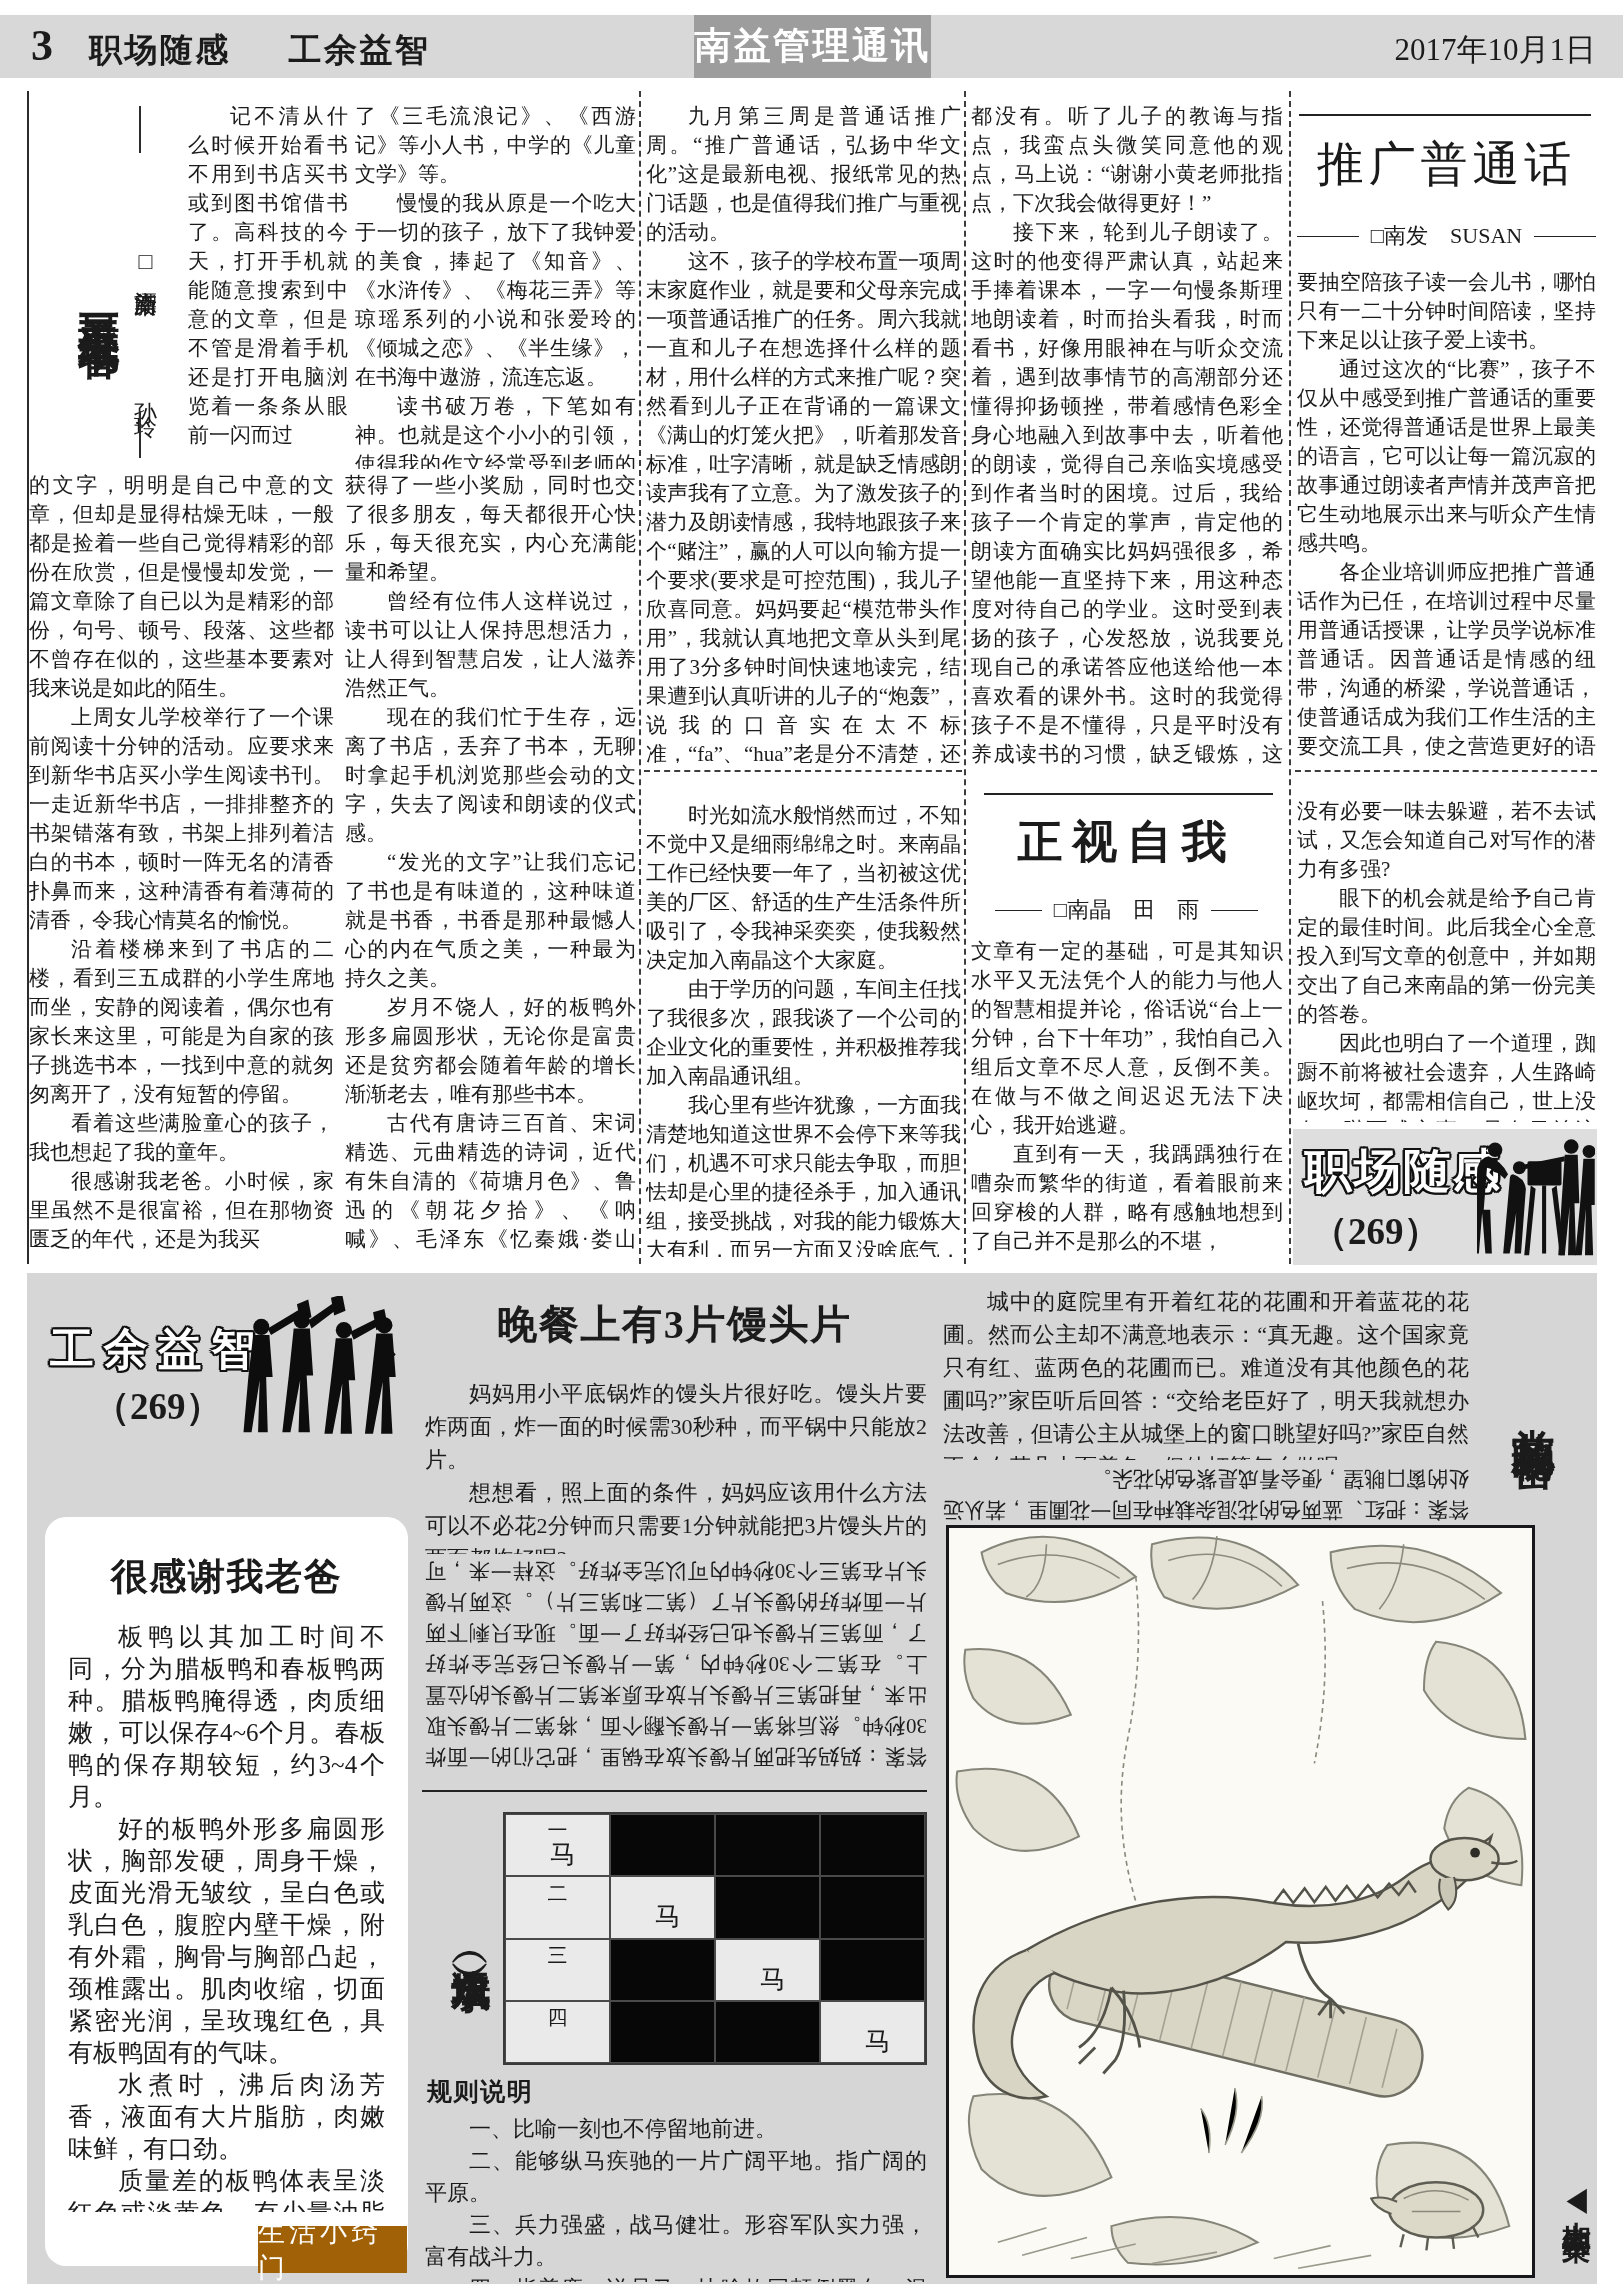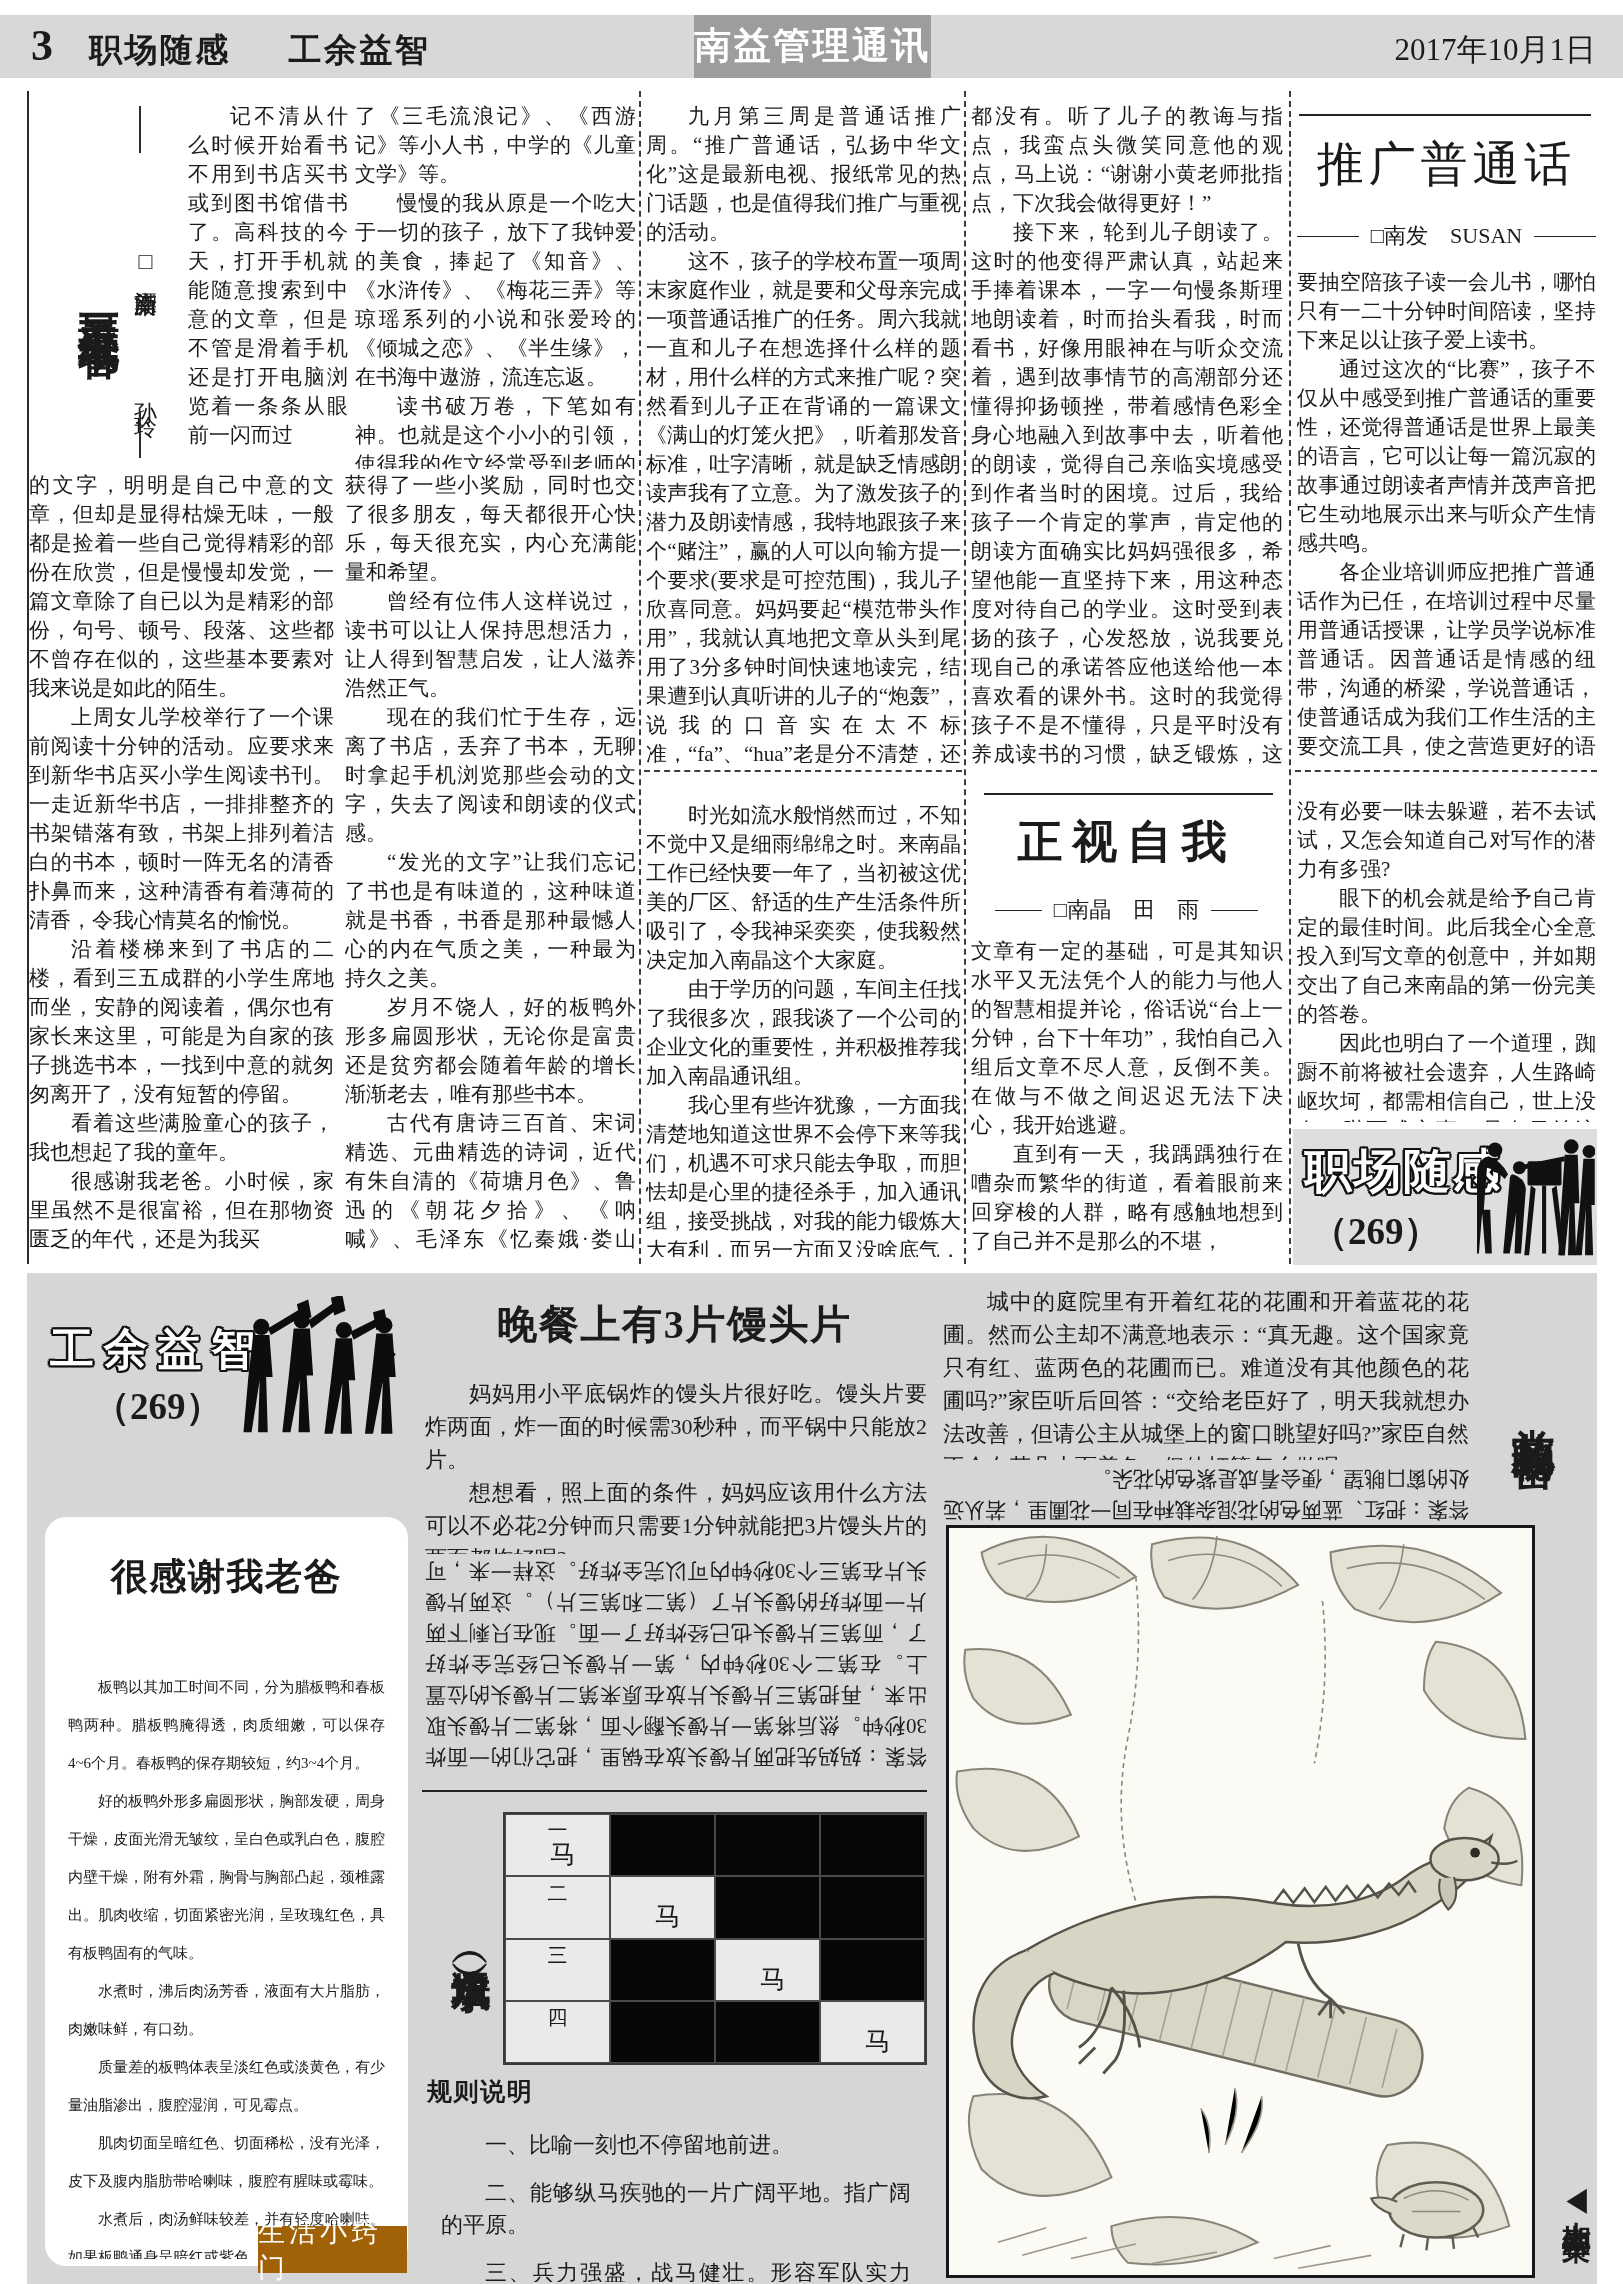--- a/index.html
+++ b/index.html
@@ -67,39 +67,39 @@
   #zc-svg { position:absolute; right:1.6px; top:3.2px; }
 
   
   #bottom-bg { left:27px; top:1273px; width:1570px; height:1011px; background:#d6d6d6; }
   #gy-text { left:50px; top:1320px; font-size:44px; letter-spacing:9.7px; }
   #gy-issue { left:93px; top:1382px; font-size:37px; font-weight:700; }
   #gy-svg { left:237px; top:1296px; }
 
   #banya-box { left:45px; top:1517px; width:363px; height:749px; background:#fff; border-radius:21px; }
   #banya-title { left:45px; top:1552px; width:363px; text-align:center; font-size:37px; font-weight:700; letter-spacing:1.6px; }
-  #banya-body { left:68px; top:1621px; width:317px; height:591px; font-size:15px; line-height:38px; text-align:justify; overflow:hidden;margin-top:47px; }
+  #banya-body { left:68px; top:1621px; width:317px; height:591px; font-size:25px; line-height:32px; text-align:justify; overflow:hidden; }
   #banya-body p { margin:0; text-indent:2em; }
   #banya-tag { left:258px; top:2226px; width:149px; height:47px; background:#a16207; color:#fff; display:flex; align-items:center; justify-content:center; font-size:27px; letter-spacing:4px; }
 
   #mt-title { left:422px; top:1297px; width:505px; text-align:center; font-size:40px; font-weight:700; letter-spacing:1.6px; }
   #mt-body { left:425px; top:1377px; width:502px; height:177px; font-size:22px; line-height:33px; text-align:justify; overflow:hidden; }
   #mt-body p { margin:0; text-indent:2em; }
   #mt-answer { left:425px; top:1556px; width:502px; height:216px; font-size:21px; line-height:31px; text-align:justify; transform:rotate(180deg); overflow:hidden; }
   #center-rule { left:422px; top:1790px; width:505px; }
   #cy-title { left:425px; top:1811px; width:73px; height:258px; font-size:39px; font-weight:700; display:flex; justify-content:center; overflow:hidden; }
   #cy-grid { left:503px; top:1812px; width:424px; height:253px; border:2.4px solid #3a3a3a; display:grid; grid-template-rows:repeat(4,1fr); background:#e9e9e9; }
   .cy-row { display:grid; grid-template-columns:repeat(4,1fr); }
   .cy-cell { border:1.6px solid #4a4a4a; position:relative; background:#eaeaea; }
   .cy-cell.black { background:#070707; }
   .cy-label { position:absolute; top:2.4px; left:50%; transform:translateX(-50%); font-size:20px; }
   .cy-char { position:absolute; bottom:3.2px; left:55%; transform:translateX(-50%); font-size:26px; }
   #cy-rules-h { left:427px; top:2075px; font-size:25px; font-weight:700; letter-spacing:1.6px; }
   #cy-rules { left:425px; top:2113px; width:502px; height:169px; font-size:22px; line-height:32px; text-align:justify; overflow:hidden; }
-  #cy-rules p { margin:16px; text-indent:2em; }
+  #cy-rules p { margin:0; text-indent:2em; }
 
   #sh-body { left:943px; top:1285px; width:526px; height:175px; font-size:22px; line-height:33px; text-align:justify; overflow:hidden; }
   #sh-body p { margin:0; text-indent:2em; }
   #sh-title { left:1486px; top:1281px; width:76px; height:245px; font-size:43px; font-weight:700; letter-spacing:4px; display:flex; justify-content:center; overflow:hidden; }
   #sh-answer { left:943px; top:1460px; width:526px; height:65px; font-size:21px; line-height:31px; text-align:justify; transform:rotate(180deg); overflow:hidden; }
 
   #illus { left:946px; top:1525px; width:589px; height:753px; background:#fbfaf4; border:3.2px solid #17171c; }
   #prev-ans { left:1545px; top:2095px; width:52px; height:187px; font-size:29px; font-weight:700; letter-spacing:3.2px; display:flex; justify-content:center; }
 </style>
 </head>

